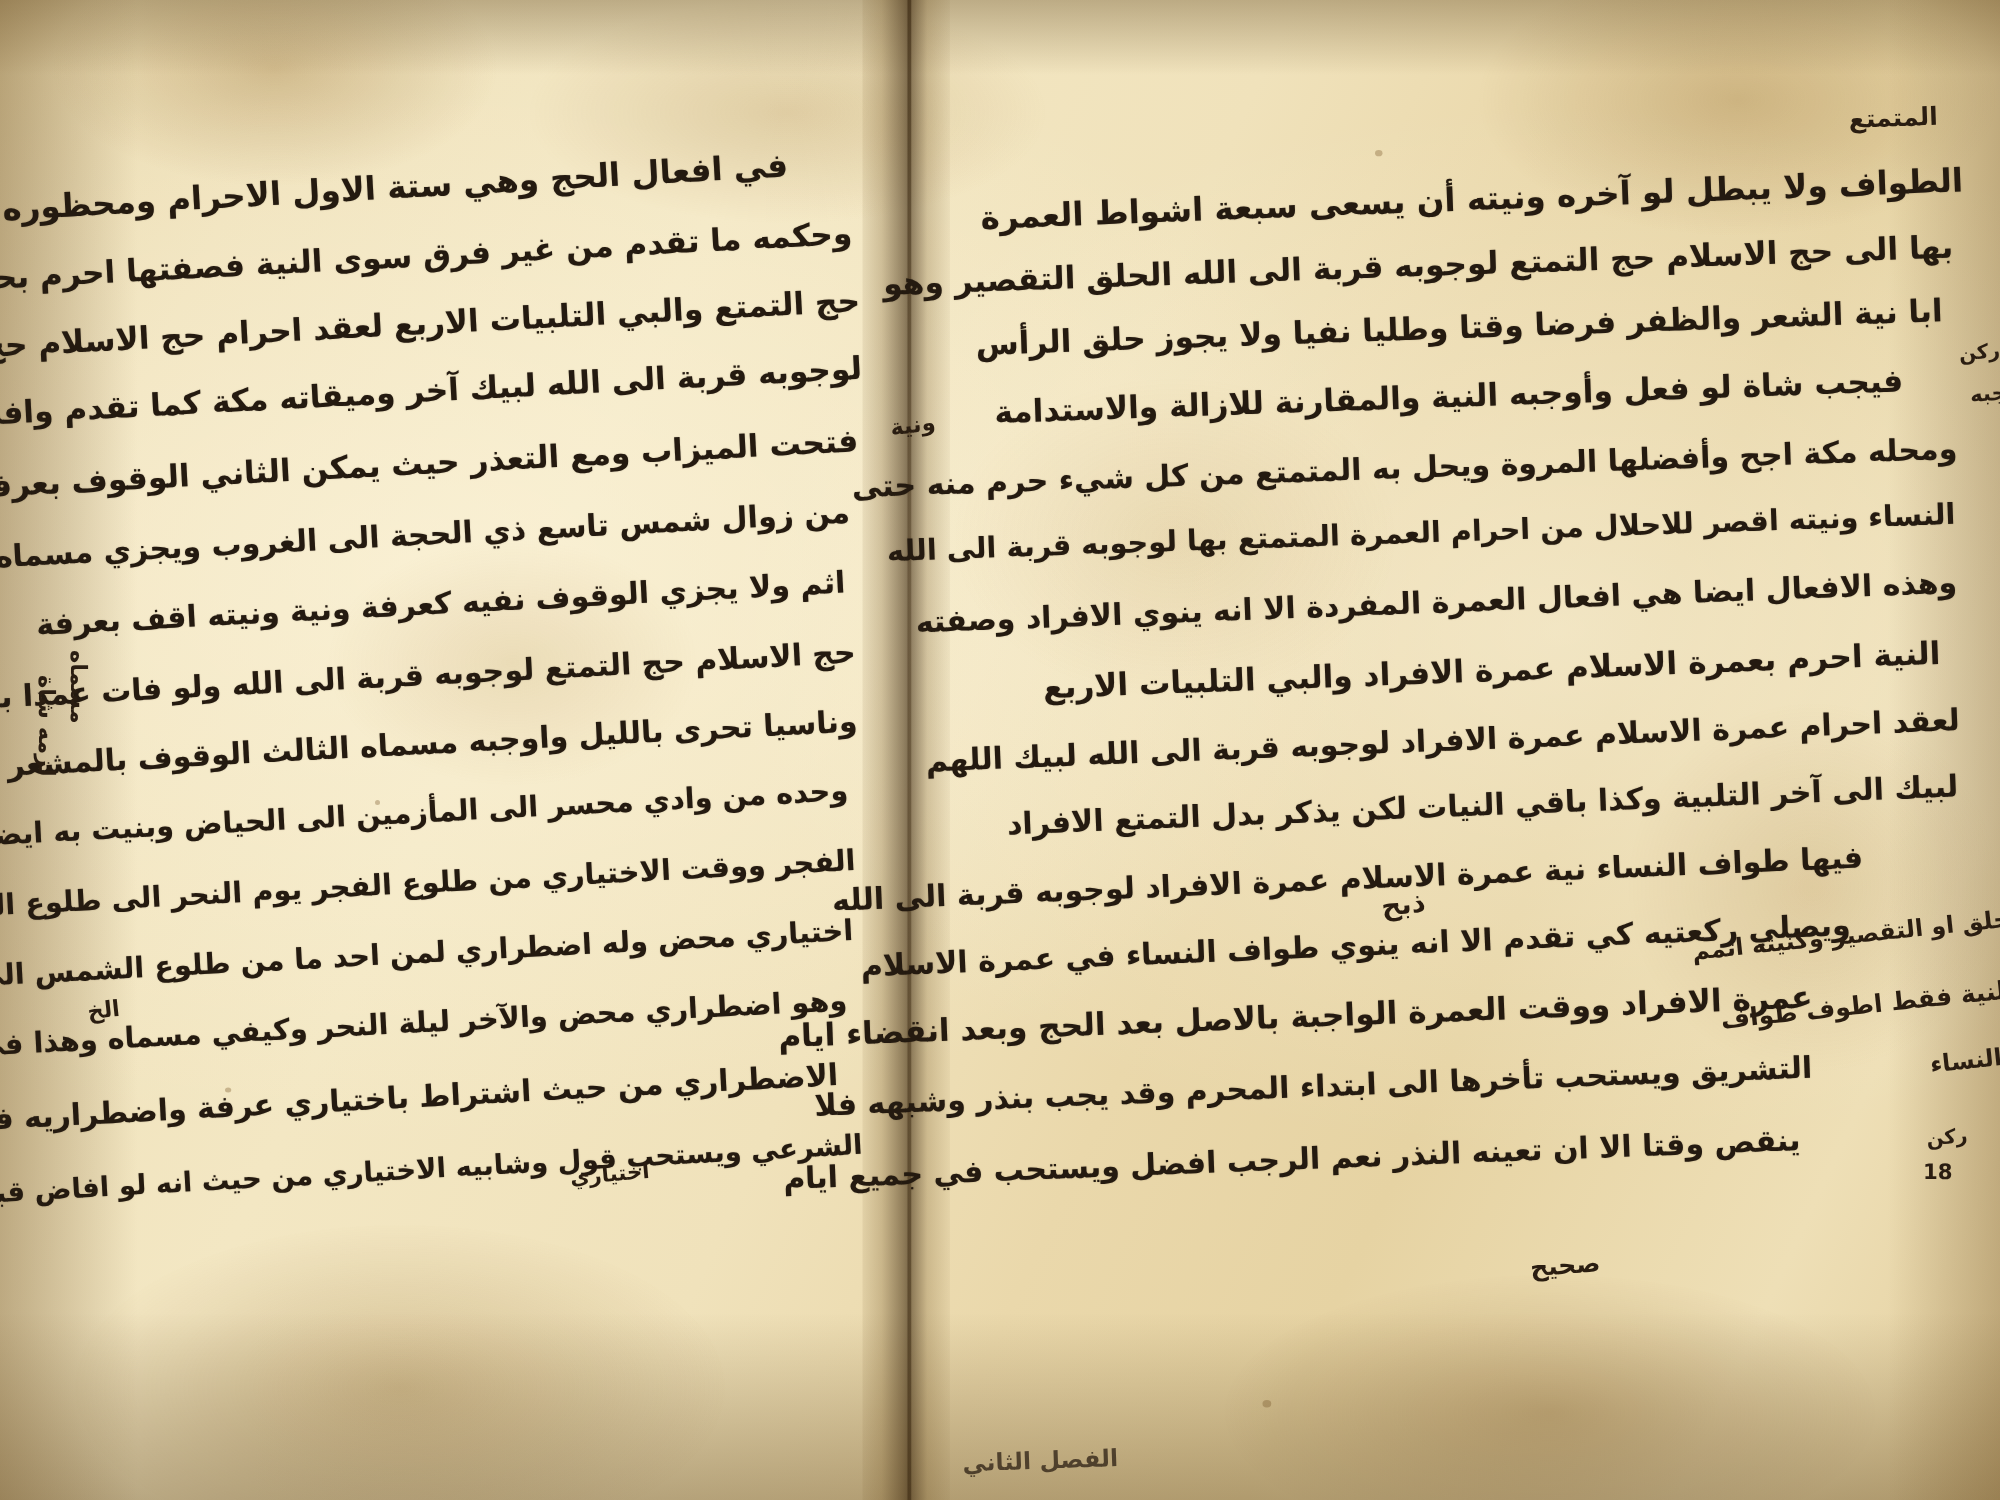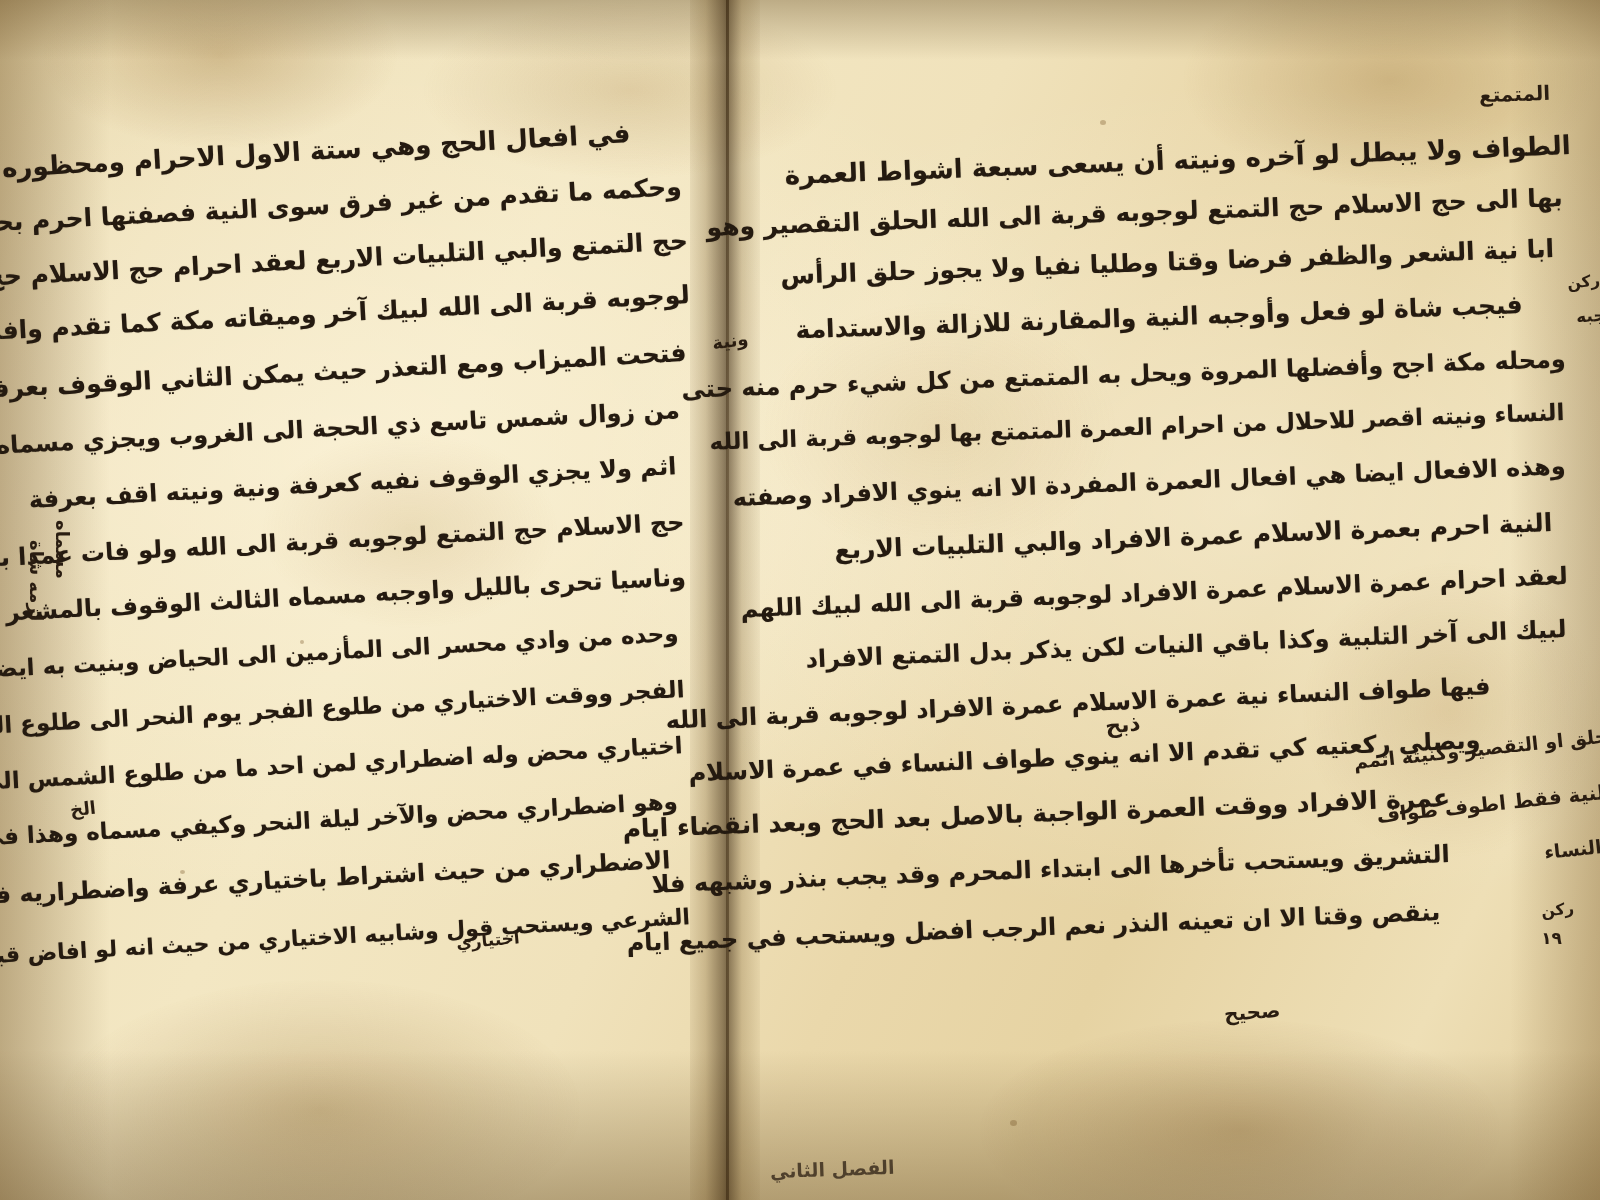--- a/index.html
+++ b/index.html
@@ -182,21 +182,21 @@
     <div class="line ln" style="right:140px; top:898px; font-size:24px; transform:rotate(-2.2deg);">ينقص وقتا الا ان تعينه النذر نعم الرجب افضل ويستحب في جميع ايام</div>
 
     <div class="marginal" style="right:-42px; top:305px; font-size:17px; transform:rotate(-4deg);">واجبه</div>
     <div class="marginal" style="right:-20px; top:272px; font-size:16px; transform:rotate(-6deg);">ركن</div>
 
     <div class="marginal" style="right:-78px; top:735px; font-size:19px; transform:rotate(-6deg);">بعد الحلق او التقصير وكنيته اتمم</div>
     <div class="marginal" style="right:-60px; top:790px; font-size:20px; transform:rotate(-6deg);">الا النية فقط اطوف طواف</div>
     <div class="marginal" style="right:-22px; top:838px; font-size:19px; transform:rotate(-6deg);">النساء</div>
 
     <div class="marginal" style="right:6px; top:900px; font-size:16px; transform:rotate(-6deg);">ركن</div>
-    <div class="marginal" style="right:18px; top:928px; font-size:17px;">١٩</div>
+    <div class="marginal" style="right:18px; top:928px; font-size:17px;">18</div>
 
     <div class="marginal" style="right:440px; top:712px; font-size:22px; transform:rotate(-6deg);">ذبح</div>
 
     <div class="marginal" style="right:300px; top:1000px; font-size:20px; transform:rotate(-4deg);">صحيح</div>
   </div>
 
   <div class="page-half" id="left-page">
 
     <div class="line ln" style="right:70px; top:118px; font-size:26px; transform:rotate(-3.2deg);">في افعال الحج وهي ستة الاول الاحرام ومحظوره</div>
     <div class="line ln" style="right:18px; top:172px; font-size:25px; transform:rotate(-3.0deg);">وحكمه ما تقدم من غير فرق سوى النية فصفتها احرم بحج الاسلام</div>

